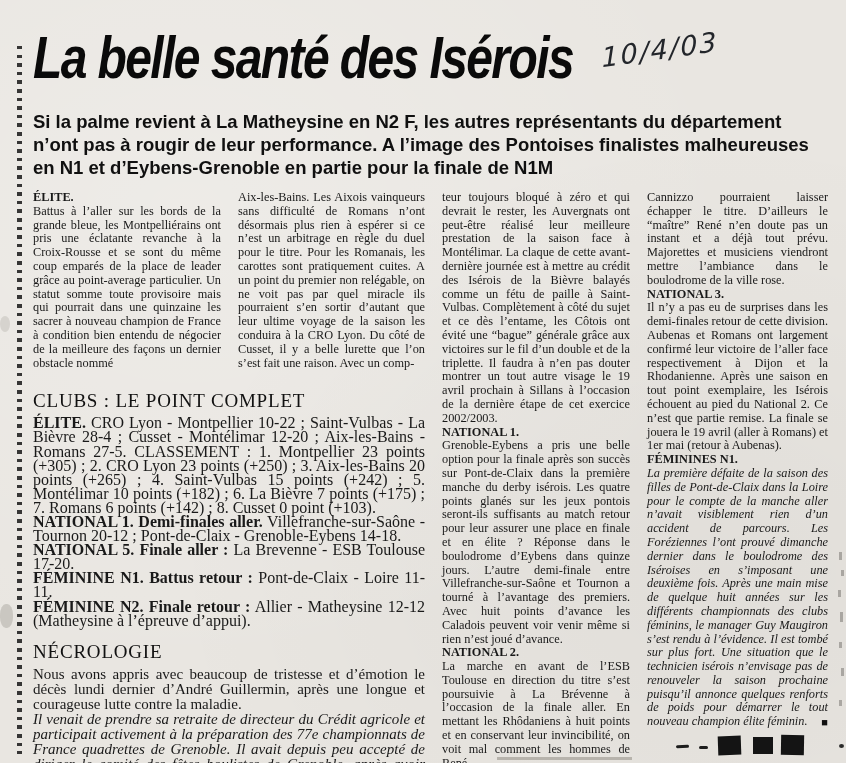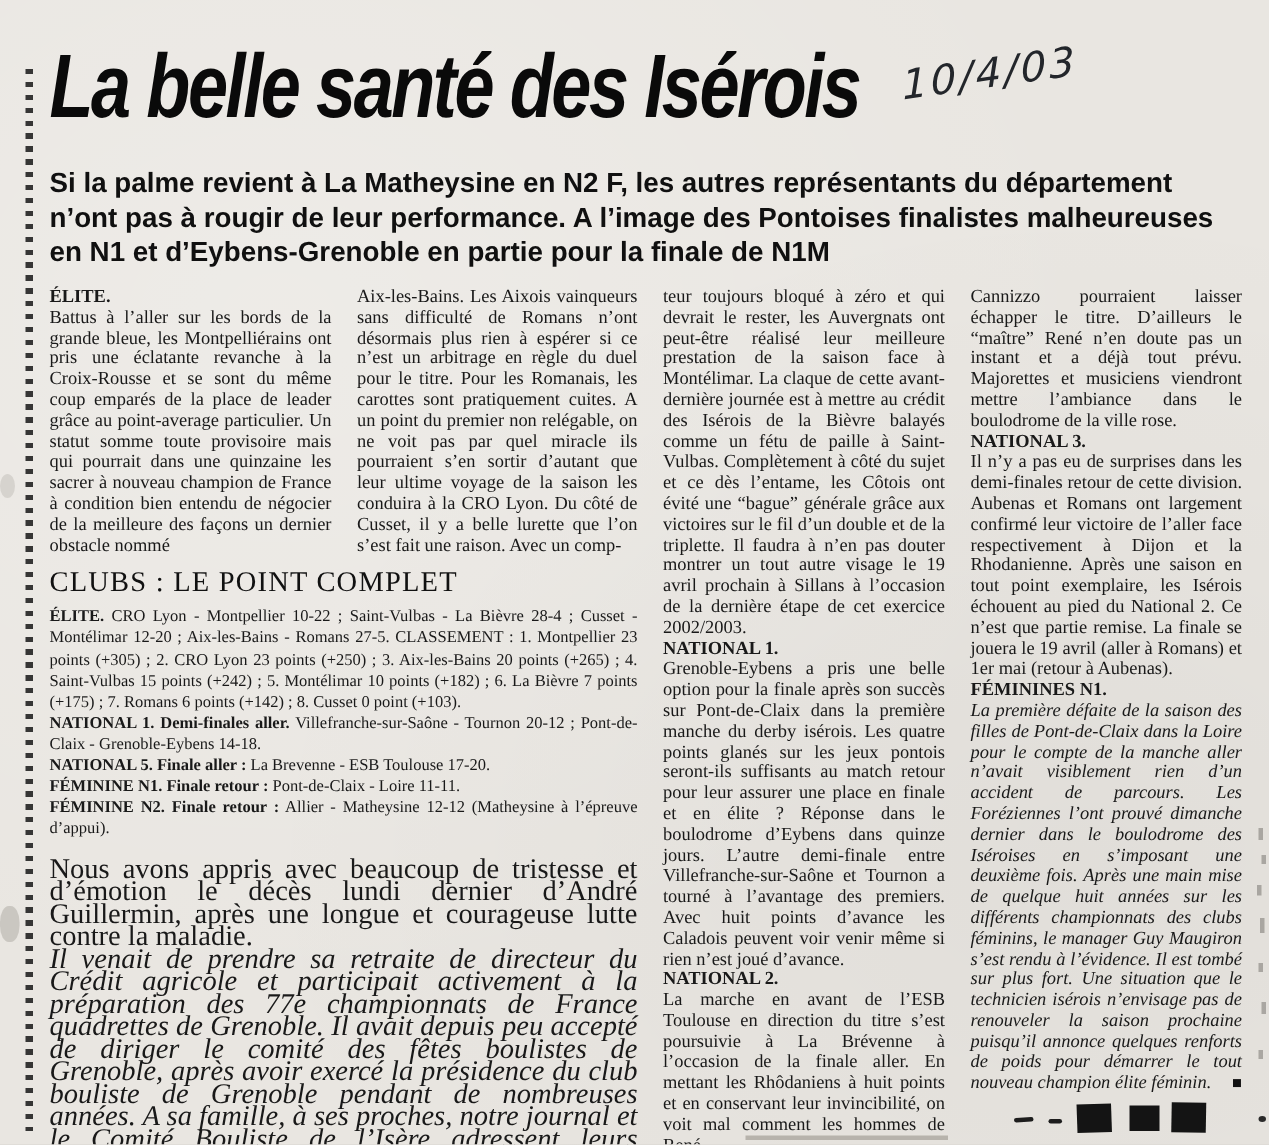--- a/index.html
+++ b/index.html
@@ -66,39 +66,39 @@
     margin:0;
     font-size:12.3px;line-height:13.8px;
     text-align:justify;
     color:#191919;
   }
   .subhead{font-weight:bold;text-align:left !important;}
   .rel{position:relative;font-style:italic;}
   .endmark{position:absolute;right:0;bottom:1px;font-size:11px;line-height:11px;color:#111;}
 
   
-  .clubs{margin-top:8px;}
+  .clubs{margin-top:20px;}
   .sec-head{
     margin:0 0 4px 0;
     font-weight:normal;font-size:19px;line-height:22px;
     letter-spacing:.8px;color:#111;
   }
   .results p{
     margin:0;
-    font-size:11px;line-height:14.1px;
+    font-size:16px;line-height:14.1px;
     text-align:justify;color:#191919;
   }
   .results .b{font-weight:bold;}
   .results .ital .b{font-style:italic;}
 
   
   .necro{margin-top:13px;}
   .necro p{
     margin:0;
-    font-size:19px;line-height:15px;
+    font-size:15px;line-height:15px;
     text-align:justify;color:#191919;
   }
 
   
   .gray-bar{position:absolute;left:497px;top:757px;width:135px;height:3px;background:#b7b3ac;}
   .dash{position:absolute;background:#1d1d1d;border-radius:2px;}
   .dash-1{left:676px;top:745px;width:13px;height:3px;transform:rotate(-3deg);}
   .dash-2{left:699px;top:746px;width:9px;height:3px;}
   .sq{position:absolute;background:#141414;}
   .sq-1{left:718px;top:736px;width:23px;height:19px;transform:rotate(-2deg);}
@@ -148,26 +148,27 @@
             <p>Aix-les-Bains. Les Aixois vainqueurs sans difficulté de Romans n’ont désormais plus rien à espérer si ce n’est un arbitrage en règle du duel pour le titre. Pour les Romanais, les carottes sont pratiquement cuites. A un point du premier non relégable, on ne voit pas par quel miracle ils pourraient s’en sortir d’autant que leur ultime voyage de la saison les conduira à la CRO Lyon. Du côté de Cusset, il y a belle lurette que l’on s’est fait une raison. Avec un comp-</p>
           </div>
         </div>
 
         <section class="clubs">
           <h2 class="sec-head">CLUBS : LE POINT COMPLET</h2>
           <div class="results">
             <p><span class="b">ÉLITE.</span> <span>CRO Lyon - Montpellier 10-22 ; Saint-Vulbas - La Bièvre 28-4 ; Cusset - Montélimar 12-20 ; Aix-les-Bains - Romans 27-5. CLASSEMENT : 1. Montpellier 23 points (+305) ; 2. CRO Lyon 23 points (+250) ; 3. Aix-les-Bains 20 points (+265) ; 4. Saint-Vulbas 15 points (+242) ; 5. Montélimar 10 points (+182) ; 6. La Bièvre 7 points (+175) ; 7. Romans 6 points (+142) ; 8. Cusset 0 point (+103).</span></p>
             <p><span class="b">NATIONAL 1. Demi-finales aller.</span> <span>Villefranche-sur-Saône - Tournon 20-12 ; Pont-de-Claix - Grenoble-Eybens 14-18.</span></p>
             <p><span class="b">NATIONAL 5. Finale aller :</span> <span>La Brevenne - ESB Toulouse 17-20.</span></p>
-            <p><span class="b">FÉMININE N1. Finale retour :</span> <span>Pont-de-Claix - Loire 11-11.</span></p>
+            <p><span class="b">FÉMININE N1. Battus retour :</span> <span>Pont-de-Claix - Loire 11-11.</span></p>
             <p><span class="b">FÉMININE N2. Finale retour :</span> <span>Allier - Matheysine 12-12 (Matheysine à l’épreuve d’appui).</span></p>
           </div>
         </section>
 
         <section class="necro">
+          <h2 class="sec-head">NÉCROLOGIE</h2>
           <p>Nous avons appris avec beaucoup de tristesse et d’émotion le décès lundi dernier d’André Guillermin, après une longue et courageuse lutte contre la maladie.</p>
           <p class="rel">
             <span>Il venait de prendre sa retraite de directeur du Crédit agricole et participait activement à la préparation des 77e championnats de France quadrettes de Grenoble. Il avait depuis peu accepté de diriger le comité des fêtes boulistes de Grenoble, après avoir exercé la présidence du club bouliste de Grenoble pendant de nombreuses années. A sa famille, à ses proches, notre journal et le Comité Bouliste de l’Isère adressent leurs sincères condoléances.</span>
             
           </p>
         </section>
       </div>
 
       <div class="col">
         <p>teur toujours bloqué à zéro et qui devrait le rester, les Auvergnats ont peut-être réalisé leur meilleure prestation de la saison face à Montélimar. La claque de cette avant-dernière journée est à mettre au crédit des Isérois de la Bièvre balayés comme un fétu de paille à Saint-Vulbas. Complètement à côté du sujet et ce dès l’entame, les Côtois ont évité une “bague” générale grâce aux victoires sur le fil d’un double et de la triplette. Il faudra à n’en pas douter montrer un tout autre visage le 19 avril prochain à Sillans à l’occasion de la dernière étape de cet exercice 2002/2003.</p>

